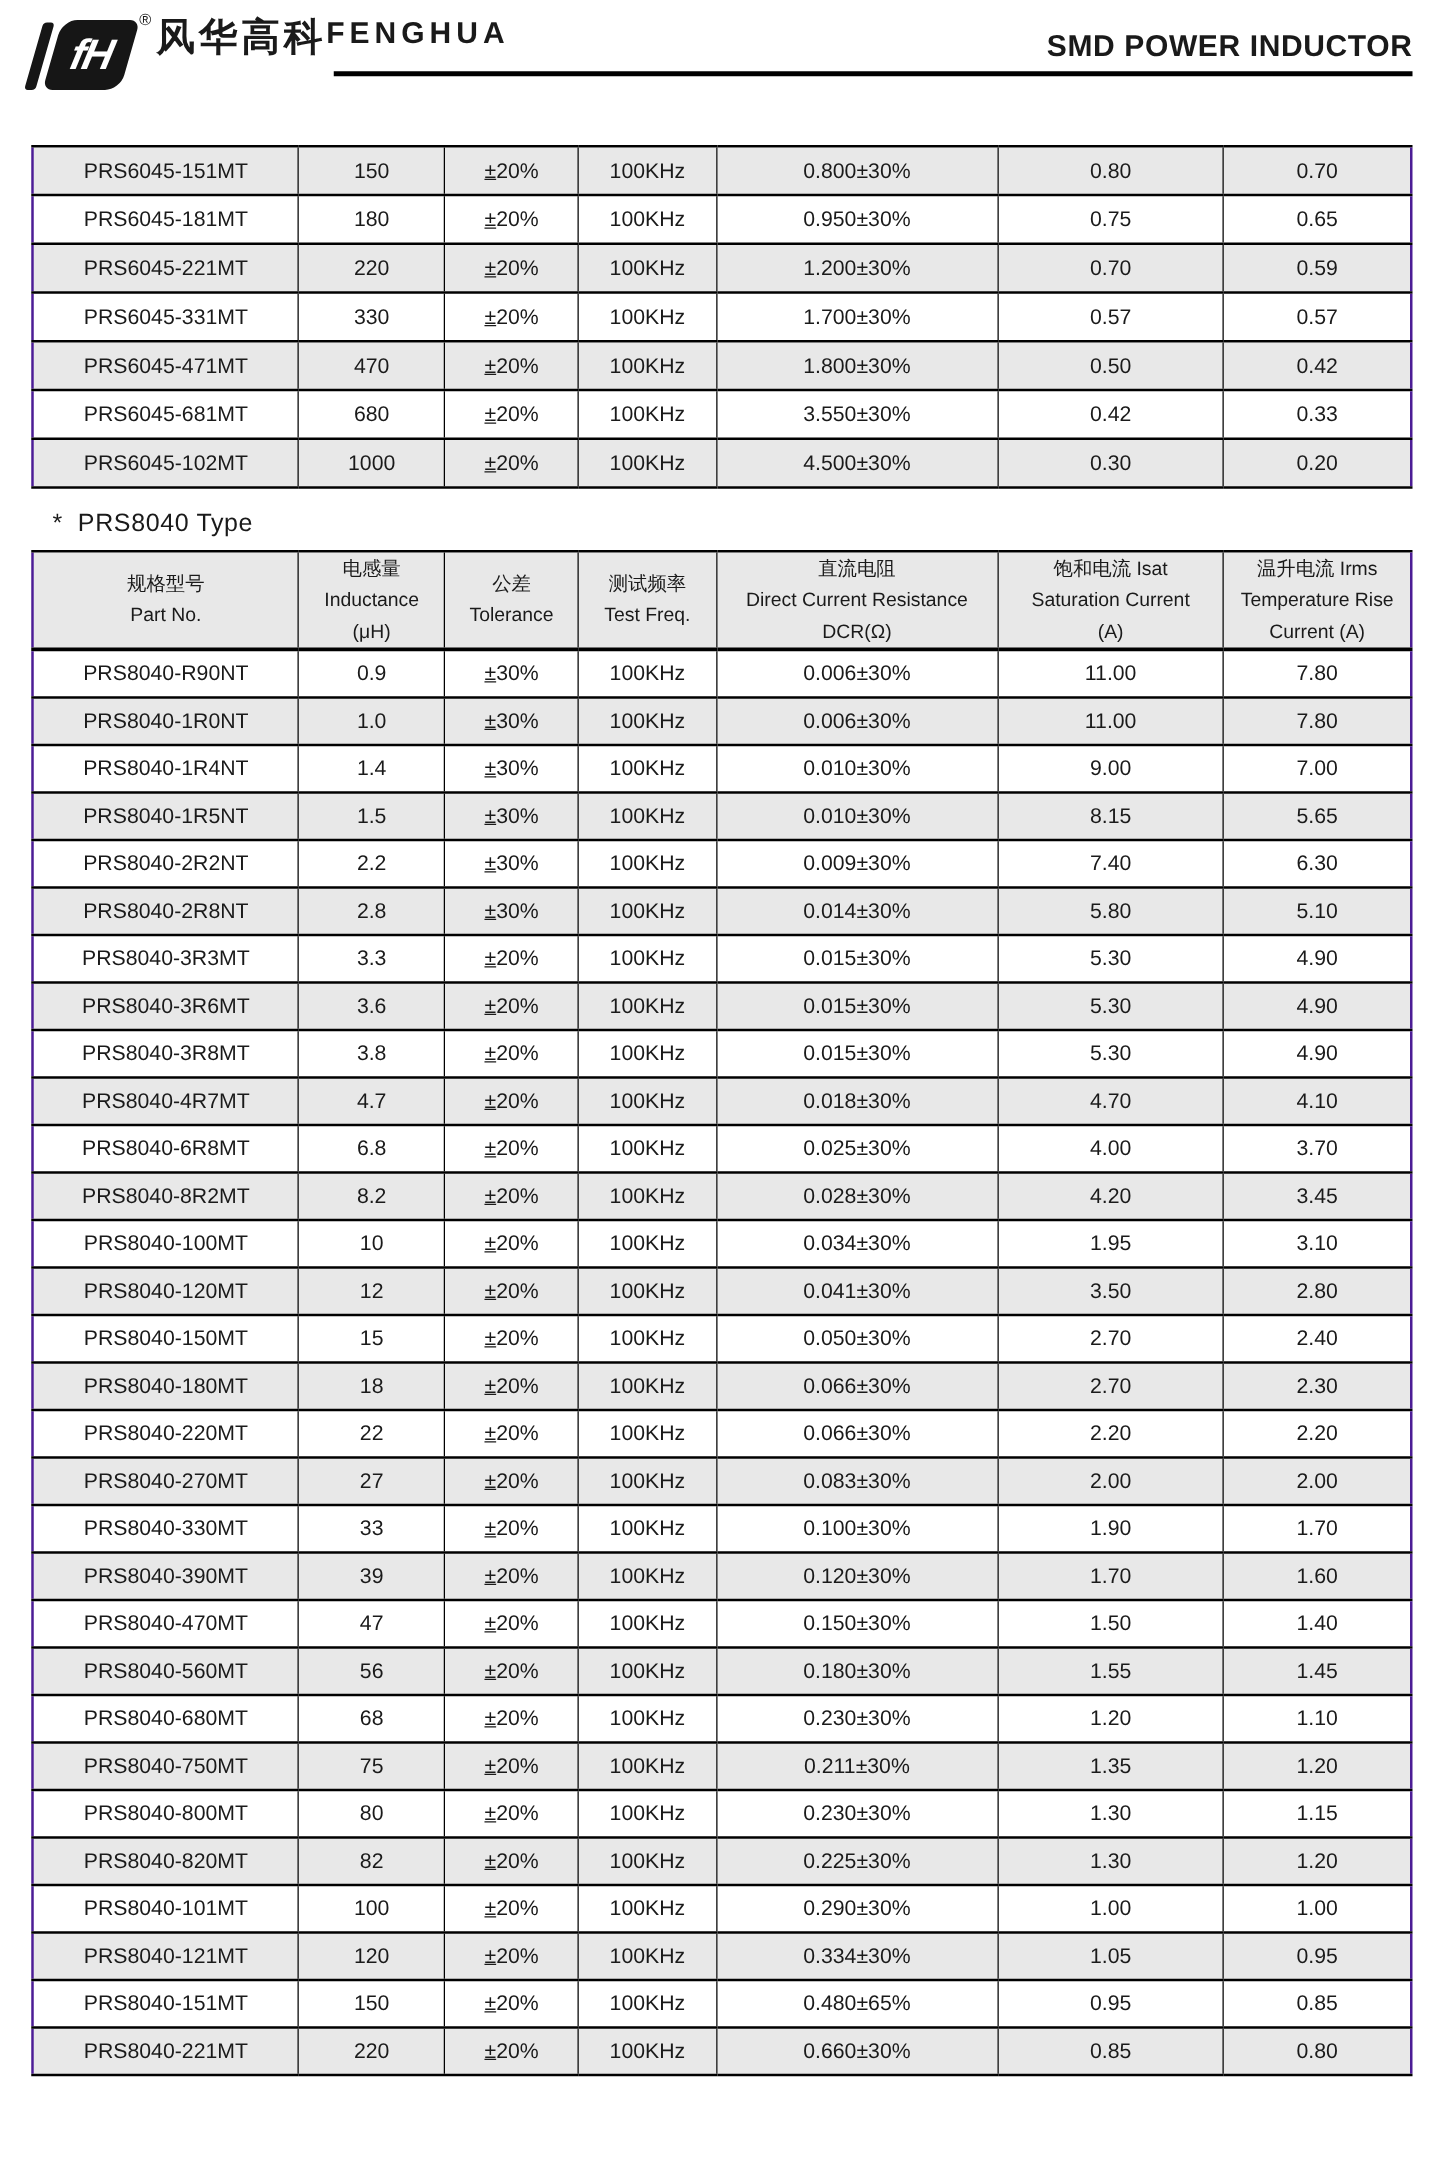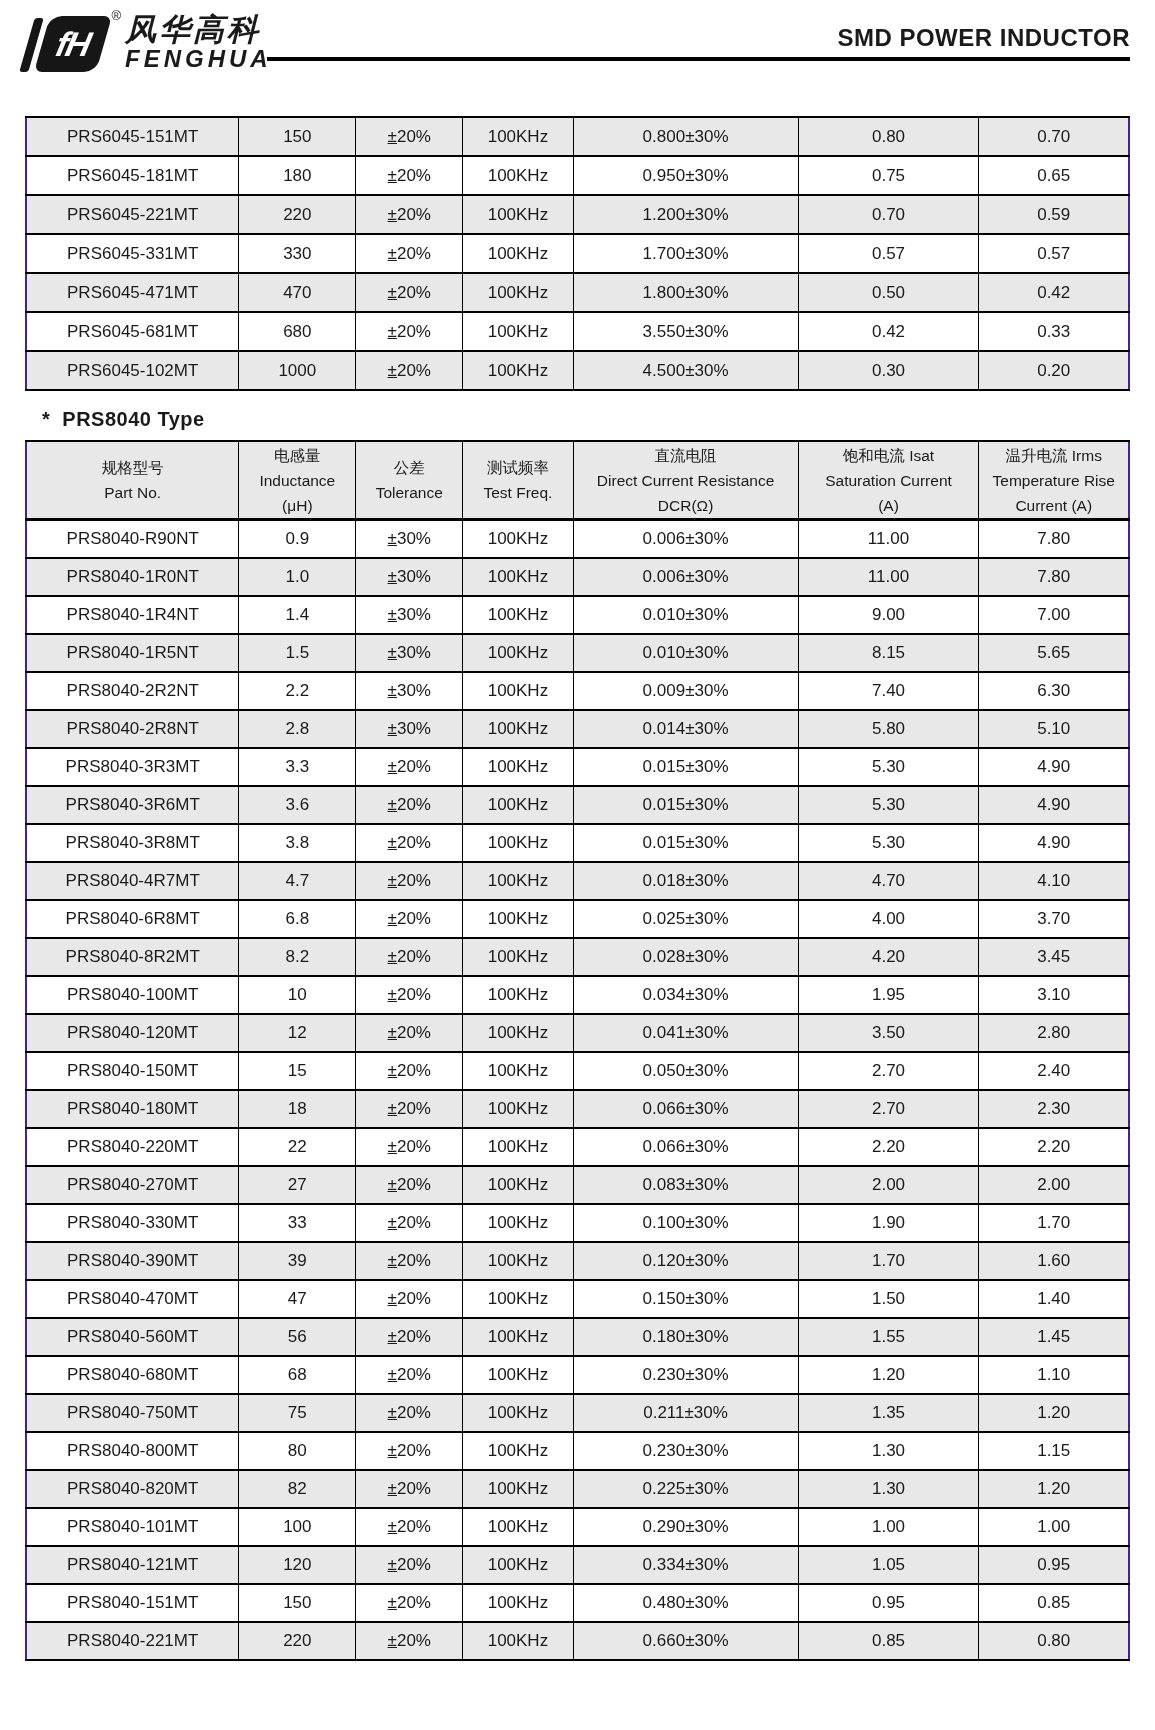--- a/index.html
+++ b/index.html
@@ -23,21 +23,21 @@
     position:absolute; left:17px; top:4px; width:62px; height:56px;
     background:#161616; transform:skewX(-16deg);
     border-radius:12px 8px 12px 8px;
     display:flex; align-items:center; justify-content:center;
   }
   .mark span {
     color:#ffffff; font-weight:bold; font-style:italic;
     font-size:34px; letter-spacing:-2px; transform:skewX(4deg);
   }
   .reg { position:absolute; right:-4px; top:-4px; font-size:13px; color:#161616; }
-  .brand { display:flex; flex-direction:column; margin-left:8px; margin-top:2px;font-style:italic; }
+  .brand { display:flex; flex-direction:row; margin-left:8px; margin-top:2px; }
   .brand-cn { font-size:31px; font-weight:bold; letter-spacing:3px; line-height:32px; white-space:nowrap; }
   .brand-en { font-size:24px; font-weight:bold; letter-spacing:4px; line-height:26px; }
   .header-right { flex:1 1 auto; display:flex; flex-direction:column; }
   .page-title { text-align:right; font-size:24px; font-weight:bold; letter-spacing:0.5px; margin-top:12px; }
   .header-rule { border-bottom:4px solid #000; margin-top:5px; }
 
   
   .dtable {
     width:1105px; margin:0 auto; border-collapse:collapse; table-layout:fixed;
     border:2px solid #4c1d95; font-size:17px;
@@ -53,21 +53,21 @@
   .t2 td { height:36px; }
   .t1 tbody tr:nth-child(odd) td  { background:#e8e8e8; }
   .t2 tbody tr:nth-child(even) td { background:#e8e8e8; }
   .t2 thead th {
     background:#e8e8e8; font-weight:normal; font-size:15.5px;
     height:76px; line-height:25px; border-bottom:3px solid #000;
   }
   .t2 thead th div { line-height:25px; }
   .tol::first-letter { text-decoration:underline; }
 
-  .section-label { margin:17px 0 9px 42px; font-size:20px; letter-spacing:0.5px;font-weight:bold; }
+  .section-label { margin:17px 0 9px 42px; font-size:20px; letter-spacing:0.5px; }
   .section-label .star { display:inline-block; margin-right:12px; }
 </style>
 </head>
 <body>
 
 <div class="page">
 
   <div class="header">
     <div class="logo">
       <div class="mark-wrap">
@@ -469,21 +469,21 @@
           <td>100KHz</td>
           <td>0.334±30%</td>
           <td>1.05</td>
           <td>0.95</td>
         </tr>
         <tr>
           <td>PRS8040-151MT</td>
           <td>150</td>
           <td class="tol">±20%</td>
           <td>100KHz</td>
-          <td>0.480±30%</td>
+          <td>0.480±65%</td>
           <td>0.95</td>
           <td>0.85</td>
         </tr>
         <tr>
           <td>PRS8040-221MT</td>
           <td>220</td>
           <td class="tol">±20%</td>
           <td>100KHz</td>
           <td>0.660±30%</td>
           <td>0.85</td>

